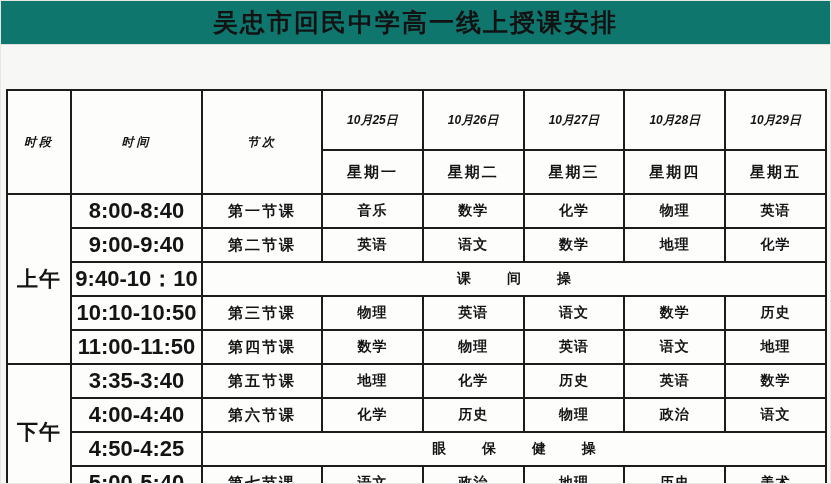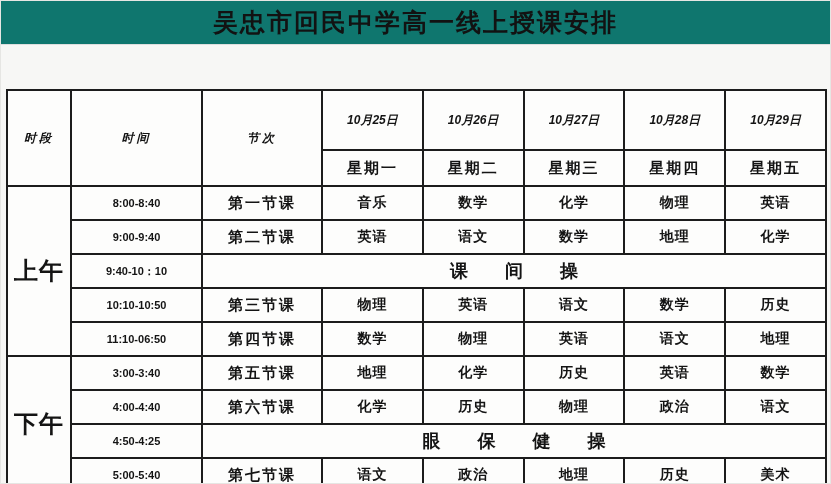--- a/index.html
+++ b/index.html
@@ -54,31 +54,31 @@
     border: 2px solid #1c1c1c;
     text-align: center;
     vertical-align: middle;
     padding: 0;
     background: #fdfdfc;
     font-weight: bold;
     color: #141414;
   }
 
   thead tr.r-date th   { height: 60px; font-size: 12px; font-style: italic; }
-  thead tr.r-weekday th{ height: 36px; font-size: 15px; letter-spacing: 2px; }
+  thead tr.r-weekday th{ height: 44px; font-size: 15px; letter-spacing: 2px; }
   thead th.corner      { font-size: 15px; letter-spacing: 3px; border-radius: 15px; }
 
   tbody td { height: 34px; }
 
-  td.period  { font-size: 24px; letter-spacing: 1px; }
-  td.time    { font-size: 11px; }
+  td.period  { font-size: 21px; letter-spacing: 1px; }
+  td.time    { font-size: 22px; }
   td.session { font-size: 15px; letter-spacing: 2px; margin-top: 44px; }
   td.subject { font-size: 14px; letter-spacing: 1px; }
   td.break   {
-    font-size: 18px;
+    font-size: 14px;
     letter-spacing: 16px;
     text-indent: 16px;
   }
 </style>
 </head>
 <body>
 
 <div class="page">
 
   <div class="title-row">吴忠市回民中学高一线上授课安排</div>
@@ -141,31 +141,31 @@
       <tr>
         <td class="time">10:10-10:50</td>
         <td class="session">第三节课</td>
         <td class="subject">物理</td>
         <td class="subject">英语</td>
         <td class="subject">语文</td>
         <td class="subject">数学</td>
         <td class="subject">历史</td>
       </tr>
       <tr>
-        <td class="time">11:10-06:50</td>
+        <td class="time">11:00-11:50</td>
         <td class="session">第四节课</td>
         <td class="subject">数学</td>
         <td class="subject">物理</td>
         <td class="subject">英语</td>
         <td class="subject">语文</td>
         <td class="subject">地理</td>
       </tr>
       <tr>
         <td class="period" rowspan="4">下午</td>
-        <td class="time">3:00-3:40</td>
+        <td class="time">3:35-3:40</td>
         <td class="session">第五节课</td>
         <td class="subject">地理</td>
         <td class="subject">化学</td>
         <td class="subject">历史</td>
         <td class="subject">英语</td>
         <td class="subject">数学</td>
       </tr>
       <tr>
         <td class="time">4:00-4:40</td>
         <td class="session">第六节课</td>

